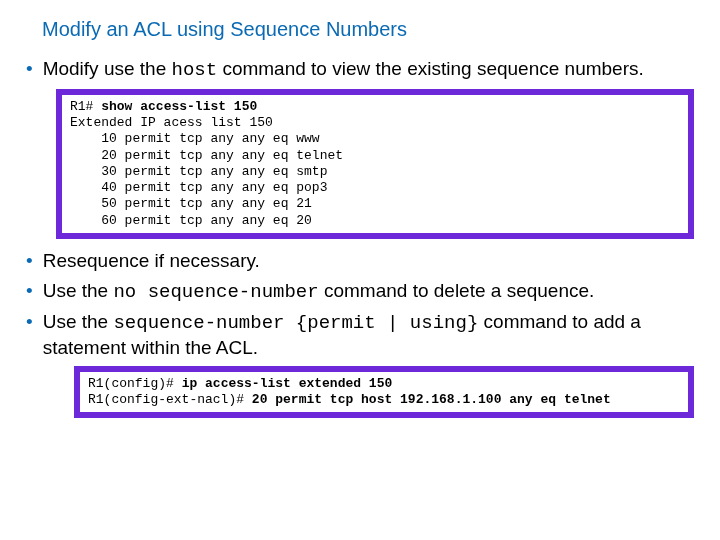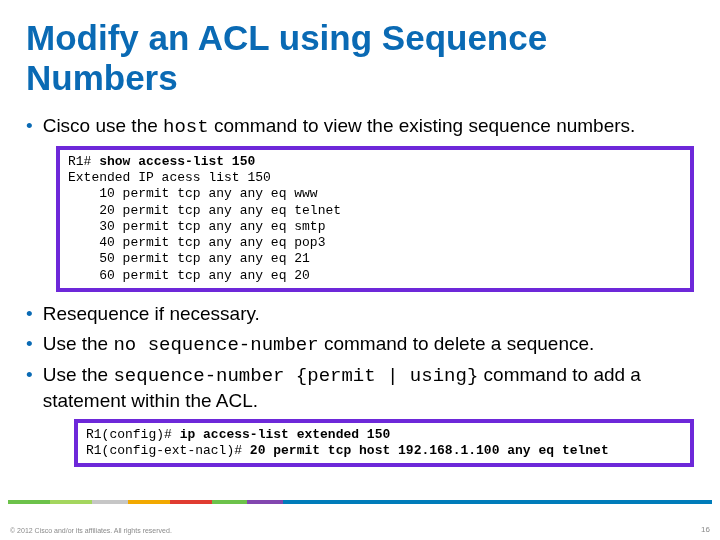--- a/index.html
+++ b/index.html
@@ -13,24 +13,24 @@
     position: relative;
     overflow: hidden;
   }
   .slide {
     width: 720px;
     height: 540px;
     position: relative;
     box-sizing: border-box;
   }
   .title {
-    font-size: 35px;
-    font-weight: bold;
+    font-size: 20px;
+    font-weight: normal;
     color: #0a6ab4;
-    padding: 18px 26px 10px 26px;
+    padding: 18px 26px 10px 42px;
   }
   .body {
     padding: 0 26px 0 26px;
   }
   .bullet {
     display: flex;
     align-items: flex-start;
     font-size: 19px;
     line-height: 1.25;
     margin: 6px 0 6px 0;
@@ -40,21 +40,21 @@
     font-size: 19px;
     margin-right: 10px;
     line-height: 1.25;
     flex: 0 0 auto;
   }
   .bullet .txt { flex: 1 1 auto; }
   .mono {
     font-family: "Courier New", Courier, monospace;
   }
   .codebox {
-    border: 4px solid #6d28d9;
+    border: 6px solid #6d28d9;
     margin: 6px 0 10px 30px;
     padding: 4px 8px;
     font-family: "Courier New", Courier, monospace;
     font-size: 13px;
     line-height: 1.25;
     white-space: pre;
     background: #fff;
   }
   .codebox.wider { margin-right: 0; margin-left: 48px; }
   .codebox .bold { font-weight: bold; }
@@ -102,21 +102,21 @@
 
 <div class="slide">
 
   <div class="title">Modify an ACL using Sequence Numbers</div>
 
   <div class="body">
 
     <div class="bullet">
       <span class="dot">•</span>
       <span class="txt">
-        <span>Cisco use the </span><span class="mono">host</span><span> command to view the existing sequence numbers.</span>
+        <span>Modify use the </span><span class="mono">host</span><span> command to view the existing sequence numbers.</span>
       </span>
     </div>
 
     <div class="codebox"><span>R1# </span><span class="bold">show access-list 150</span>
 <span>Extended IP acess list 150</span>
 <span>    10 permit tcp any any eq www</span>
 <span>    20 permit tcp any any eq telnet</span>
 <span>    30 permit tcp any any eq smtp</span>
 <span>    40 permit tcp any any eq pop3</span>
 <span>    50 permit tcp any any eq 21</span>
@@ -140,28 +140,14 @@
       <span class="txt">
         <span>Use the </span><span class="mono">sequence-number {permit | using}</span><span> command to add a statement within the ACL.</span>
       </span>
     </div>
 
     <div class="codebox wider"><span>R1(config)# </span><span class="bold">ip access-list extended 150</span>
 <span>R1(config-ext-nacl)# </span><span class="bold">20 permit tcp host 192.168.1.100 any eq telnet</span></div>
 
   </div>
 
-  <div class="footer">
-    <div class="stripe">
-      <div class="s1"></div>
-        <div class="s2"></div>
-        <div class="s3"></div>
-        <div class="s4"></div>
-        <div class="s5"></div>
-        <div class="s6"></div>
-        <div class="s7"></div>
-        <div class="s8"></div>
-    </div>
-    <div class="copyright">© 2012 Cisco and/or its affiliates. All rights reserved.</div>
-    <div class="pageno">16</div>
-  </div>
 
 </div>
 
 </body></html>

